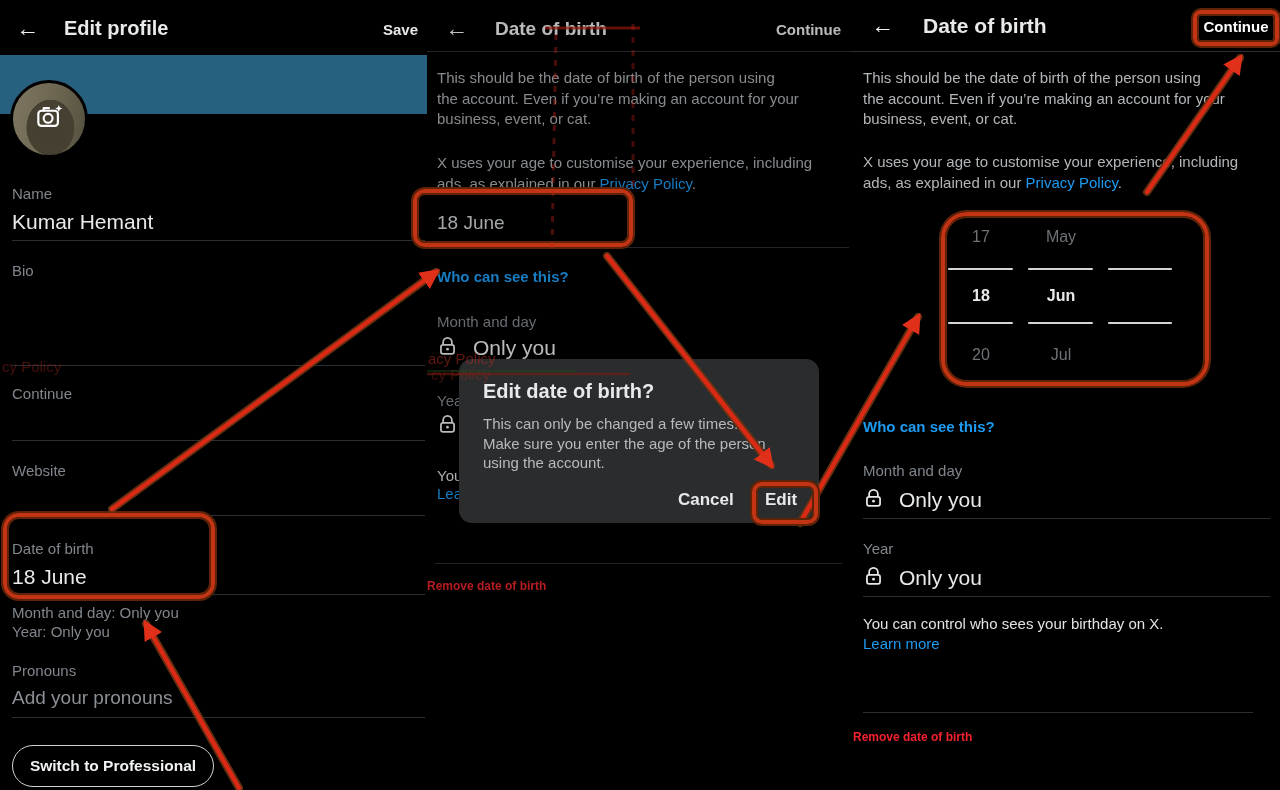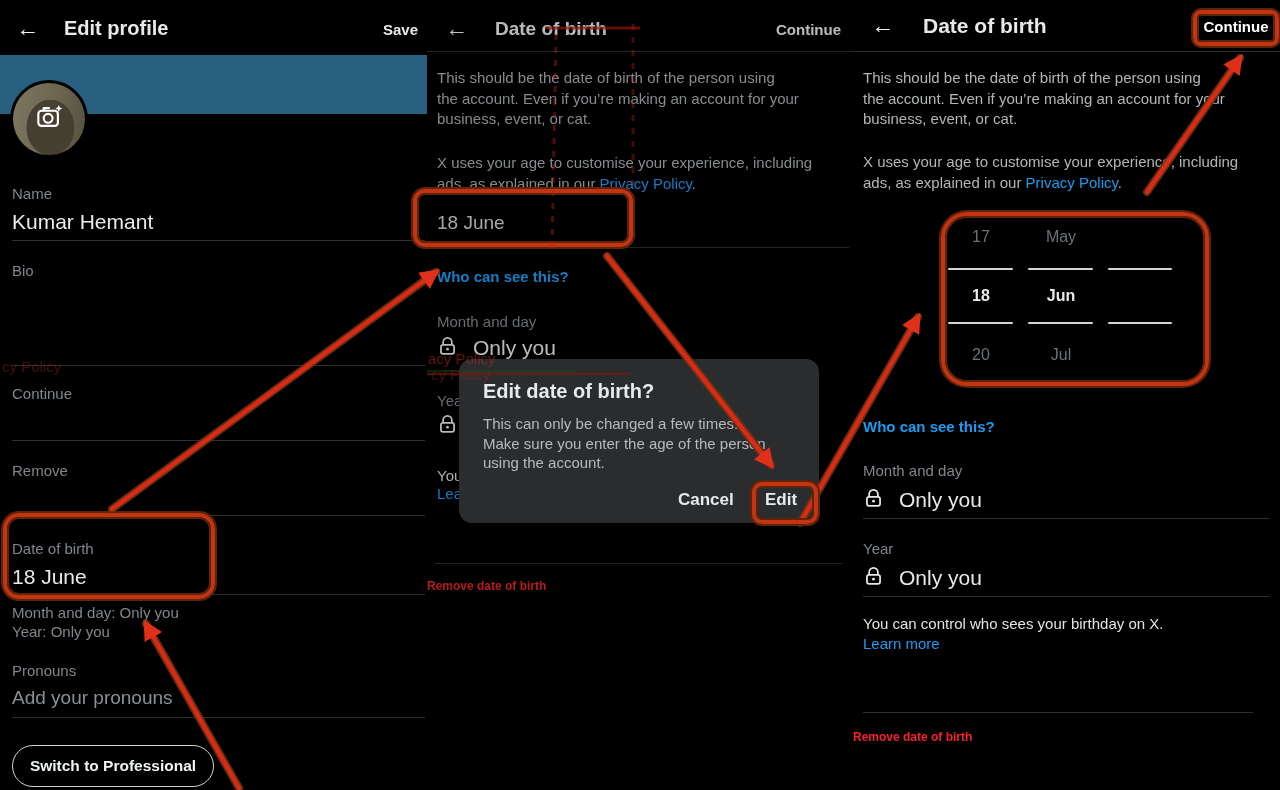--- a/index.html
+++ b/index.html
@@ -142,21 +142,21 @@
       </svg>
     </span>
   </div>
   <div id="s1-name-label" class="label">Name</div>
   <div id="s1-name-value" class="value">Kumar Hemant</div>
   <div id="s1-div1" class="divider"></div>
   <div id="s1-bio-label" class="label">Bio</div>
   <div id="s1-div2" class="divider"></div>
   <div id="s1-loc-label" class="label">Continue</div>
   <div id="s1-div3" class="divider"></div>
-  <div id="s1-web-label" class="label">Remove</div>
+  <div id="s1-web-label" class="label">Website</div>
   <div id="s1-div4" class="divider"></div>
   <div id="s1-dob-label" class="label">Date of birth</div>
   <div id="s1-dob-value" class="value">18 June</div>
   <div id="s1-div6" class="divider"></div>
   <div id="s1-priv1" class="label">Month and day: Only you</div>
   <div id="s1-priv2" class="label">Year: Only you</div>
   <div id="s1-pron-label" class="label">Pronouns</div>
   <div id="s1-pron-value">Add your pronouns</div>
   <div id="s1-div5" class="divider"></div>
   <div id="s1-switch">Switch to Professional</div>

